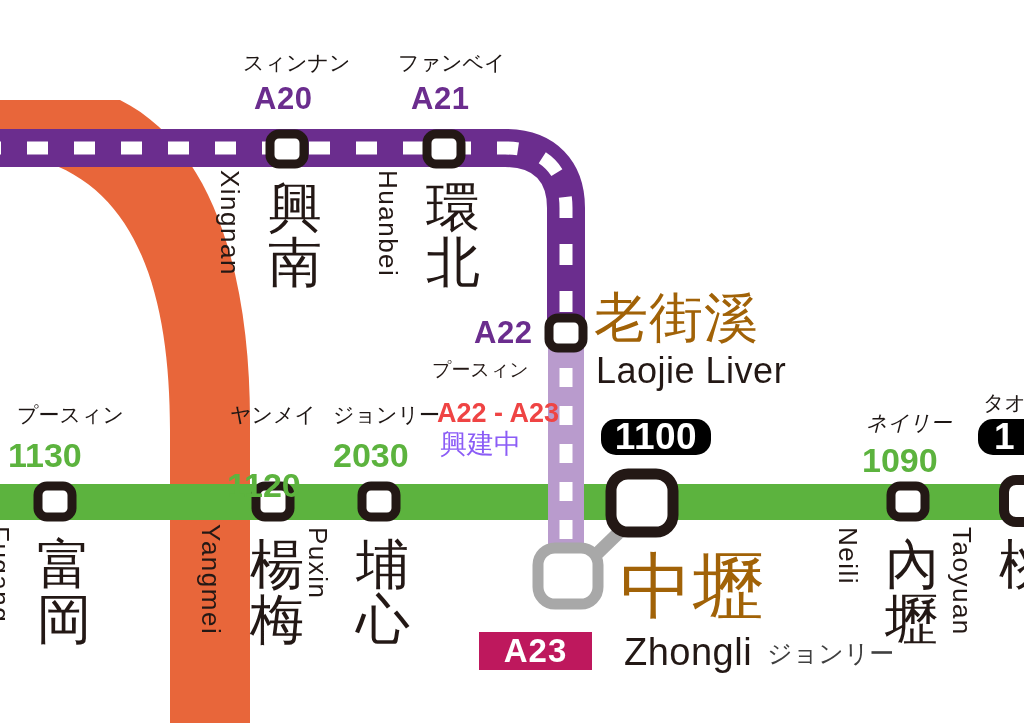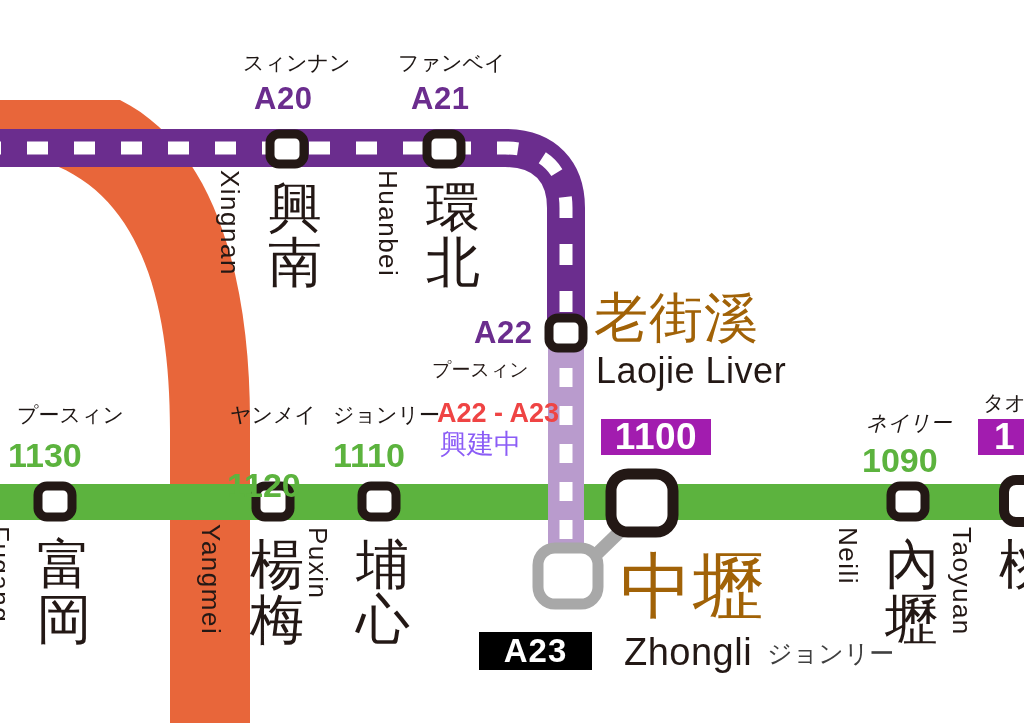--- a/index.html
+++ b/index.html
@@ -105,26 +105,27 @@
   }
   .badge {
     position: absolute;
     display: flex;
     align-items: center;
     justify-content: center;
     color: #ffffff;
     font-weight: 700;
   }
   .badge-green {
-    background: #a21caf;
+    background: #000000;
     font-size: 37px;
     letter-spacing: 0.5px;
+    border-radius: 15px;
   }
   .badge-lilac {
-    background: #000000;
+    background: #be185d;
     font-size: 33px;
     letter-spacing: 1px;
   }
 </style>
 </head>
 <body>
 
 <div id="map-root">
 
   <svg id="map-svg" viewBox="0 0 1024 723">
@@ -212,21 +213,21 @@
 
   <div class="lbl kana" style="left:230px; top:404px;">ヤンメイ</div>
   <div class="lbl code-green" style="left:227px; top:438px;margin-top:30px;">1120</div>
   <div class="lbl romaji-v" style="left:224px; top:524px;">Yangmei</div>
   <div class="lbl cn-v" style="left:250px; top:537px;">
     <span>楊</span>
     <span>梅</span>
   </div>
 
   <div class="lbl kana" style="left:333px; top:404px;">ジョンリー</div>
-  <div class="lbl code-green" style="left:333px; top:438px;">1110</div>
+  <div class="lbl code-green" style="left:333px; top:438px;">2030</div>
   <div class="lbl romaji-v" style="left:331px; top:527px;">Puxin</div>
   <div class="lbl cn-v" style="left:356px; top:537px;">
     <span>埔</span>
     <span>心</span>
   </div>
 
   <div class="lbl kana" style="left:866px; top:412px;font-style:italic;">ネイリー</div>
   <div class="lbl code-green" style="left:862px; top:443px;">1090</div>
   <div class="lbl romaji-v" style="left:861px; top:527px;">Neili</div>
   <div class="lbl cn-v" style="left:885px; top:537px;">

